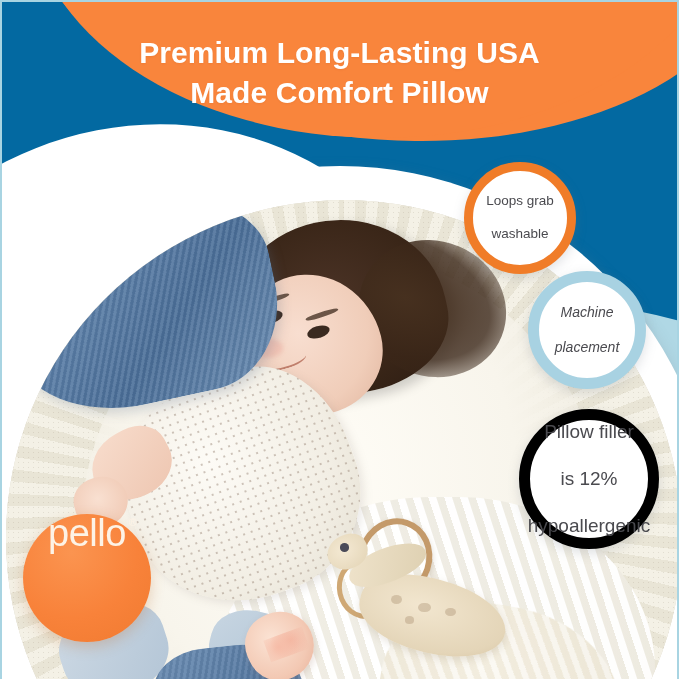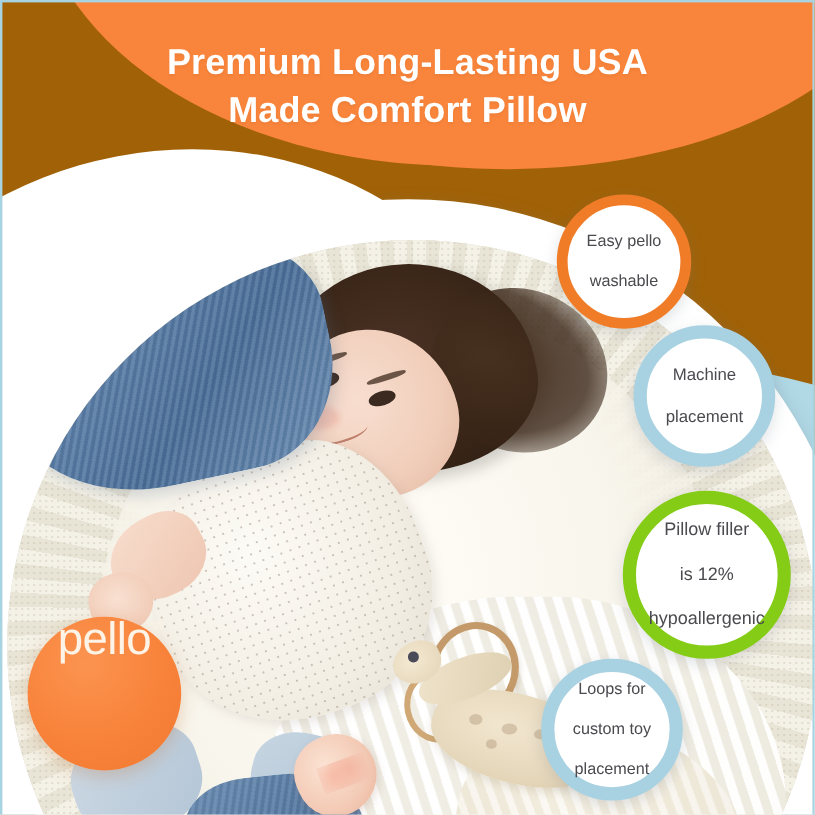--- a/index.html
+++ b/index.html
@@ -6,21 +6,21 @@
   html,body{ width:679px; height:679px; }
   body{
     font-family:"Liberation Sans", sans-serif;
     background:#ffffff;
     overflow:hidden;
   }
 
   #canvas{
     position:relative;
     width:679px; height:679px;
-    background:#a16207;
+    background:#0369a1;
     overflow:hidden;
   }
 
   
   .frame-line{ position:absolute; background:#a8d4e2; z-index:40; }
   .frame-top{ top:0; left:0; width:679px; height:2px; }
   .frame-left{ top:0; left:0; width:2px; height:679px; }
   .frame-right{ top:0; right:0; width:2px; height:679px; }
 
   
@@ -364,26 +364,27 @@
     left:464px; top:162px;
     width:112px; height:112px;
     border:9px solid #f07c28;
     font-size:13.5px;
   }
   .badge-washable{
     left:528px; top:271px;
     width:118px; height:118px;
     border:11px solid #a8d2e2;
     font-size:14px;
+    font-style:italic;
   }
   .badge-hypo{
     left:519px; top:409px;
     width:140px; height:140px;
-    border:11px solid #84cc16;
-    font-size:15px;
+    border:11px solid #000000;
+    font-size:19px;
     text-align:center;
   }
   .badge-loops{
     left:451px; top:549px;
     width:118px; height:118px;
     border:11px solid #a8d2e2;
     font-size:13.5px;
   }
 
   
@@ -472,47 +473,40 @@
 
   <div class="header-ellipse-2"></div>
   <div class="header-ellipse"></div>
   <div class="header-text">
     <span>Premium Long-Lasting USA</span>
     <span class="l2">Made Comfort Pillow</span>
   </div>
 
   <div class="badge badge-handles">
     <span>
-      <span>Easy pello</span><br>
+      <span>Loops grab</span><br>
       <span>washable</span>
     </span>
   </div>
 
   <div class="badge badge-washable">
     <span>
       <span>Machine</span><br>
       <span>placement</span>
     </span>
   </div>
 
   <div class="badge badge-hypo">
     <span>
       <span>Pillow filler</span><br>
       <span>is 12%</span><br>
       <span>hypoallergenic</span>
     </span>
   </div>
 
-  <div class="badge badge-loops">
-    <span>
-      <span>Loops for</span><br>
-      <span>custom toy</span><br>
-      <span>placement</span>
-    </span>
-  </div>
 
   <div class="logo-circle">
     <span class="logo-wrap">
       <span class="logo-text">pello</span>
       <span class="logo-reg">®</span>
     </span>
   </div>
 
   <div class="frame-line frame-top"></div>
   <div class="frame-line frame-left"></div>

